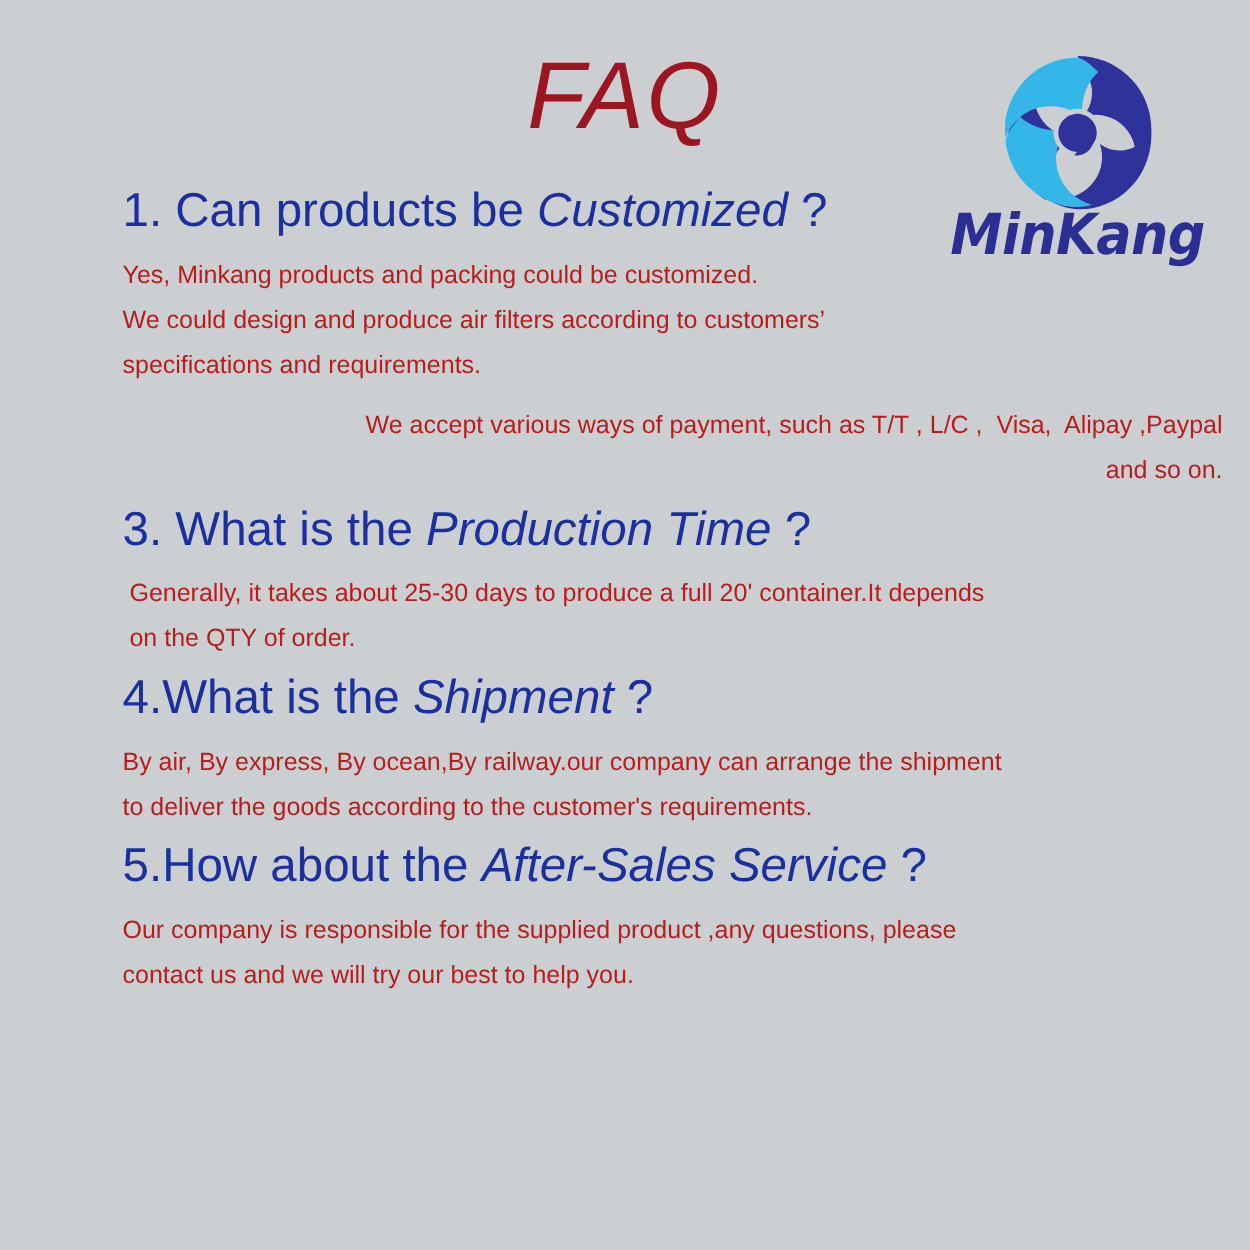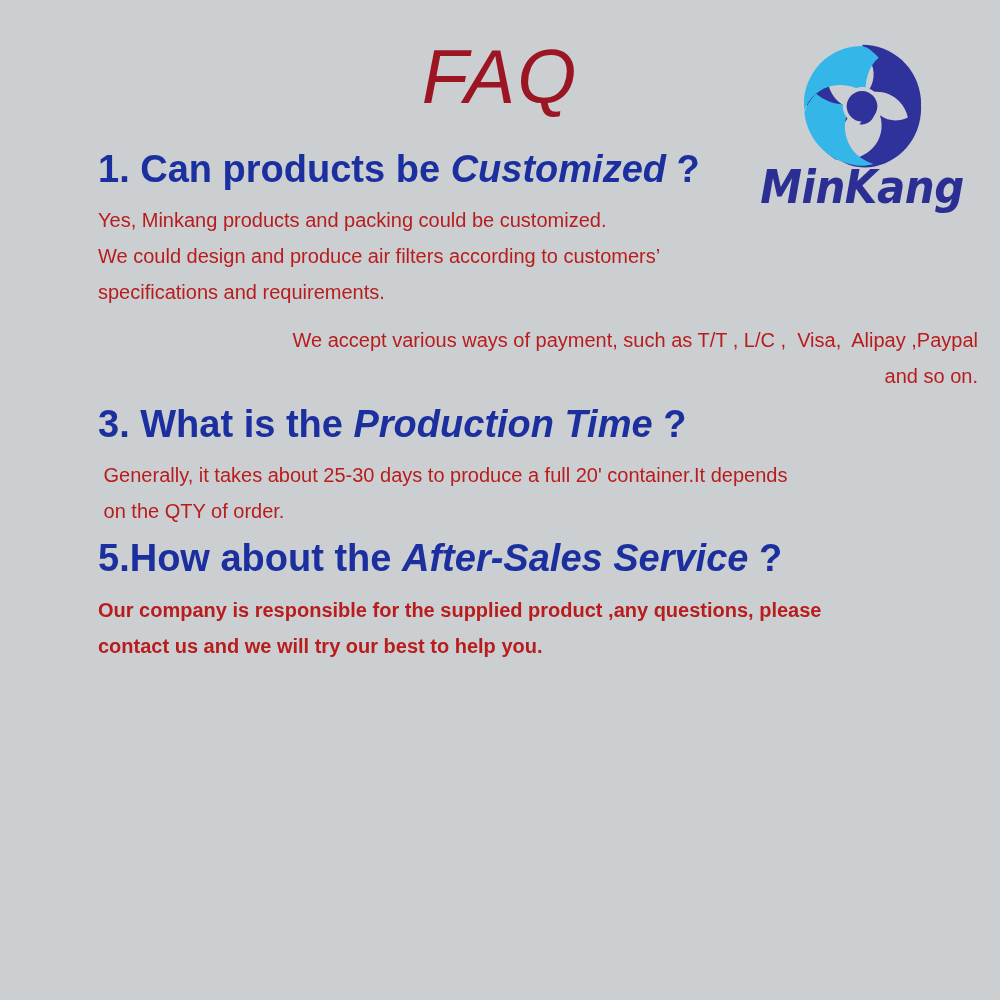--- a/index.html
+++ b/index.html
@@ -81,21 +81,21 @@
     left: 98px;
     top: 130px;
     width: 880px;
   }
 
   .qa-block { margin: 0; }
 
   .question {
     color: #1b2f9e;
     font-family: "Liberation Sans", sans-serif;
-    font-weight: 700;
+    font-weight: 400;
     font-size: 38px;
     line-height: 1.16;
     margin: 0;
     white-space: nowrap;
   }
   .question .em {
     font-style: italic;
   }
 
   .answer {
@@ -111,21 +111,21 @@
   
   .q1 { margin-top: 0px; }
   .a1 { margin-top: 11px; }
   .q2 { margin-top: 8px; }
   .a2 { margin-top: 11px; text-align: right; }
   .q3 { margin-top: 8px; }
   .a3 { margin-top: 11px; }
   .q4 { margin-top: 7px; }
   .a4 { margin-top: 11px; }
   .q5 { margin-top: 7px; }
-  .a5 { margin-top: 11px; font-weight: bold; }
+  .a5 { margin-top: 11px; }
 </style>
 </head>
 <body style="background: rgb(203, 207, 209);">
 
 <div class="page">
 
   <div class="faq-title">FAQ</div>
 
   <div class="logo">
     <svg class="logo-mark" viewBox="0 0 200 200">
@@ -172,20 +172,25 @@
       <div class="answer a2">We accept various ways of payment, such as T/T , L/C ,  Visa,  Alipay ,Paypal
 and so on.</div>
     </div>
 
     <div class="qa-block">
       <div class="question q3"><span>3. </span><span>What is the </span><span class="em">Production Time</span><span> ?</span></div>
       <div class="answer a3"> Generally, it takes about 25-30 days to produce a full 20' container.It depends
  on the QTY of order.</div>
     </div>
 
+    <div class="qa-block">
+      <div class="question q4"><span>4.</span><span>What is the </span><span class="em">Shipment</span><span> ?</span></div>
+      <div class="answer a4">By air, By express, By ocean,By railway.our company can arrange the shipment
+to deliver the goods according to the customer's requirements.</div>
+    </div>
 
     <div class="qa-block">
       <div class="question q5"><span>5.</span><span>How about the </span><span class="em">After-Sales Service</span><span> ?</span></div>
       <div class="answer a5">Our company is responsible for the supplied product ,any questions, please
 contact us and we will try our best to help you.</div>
     </div>
 
   </div>
 </div>
 

